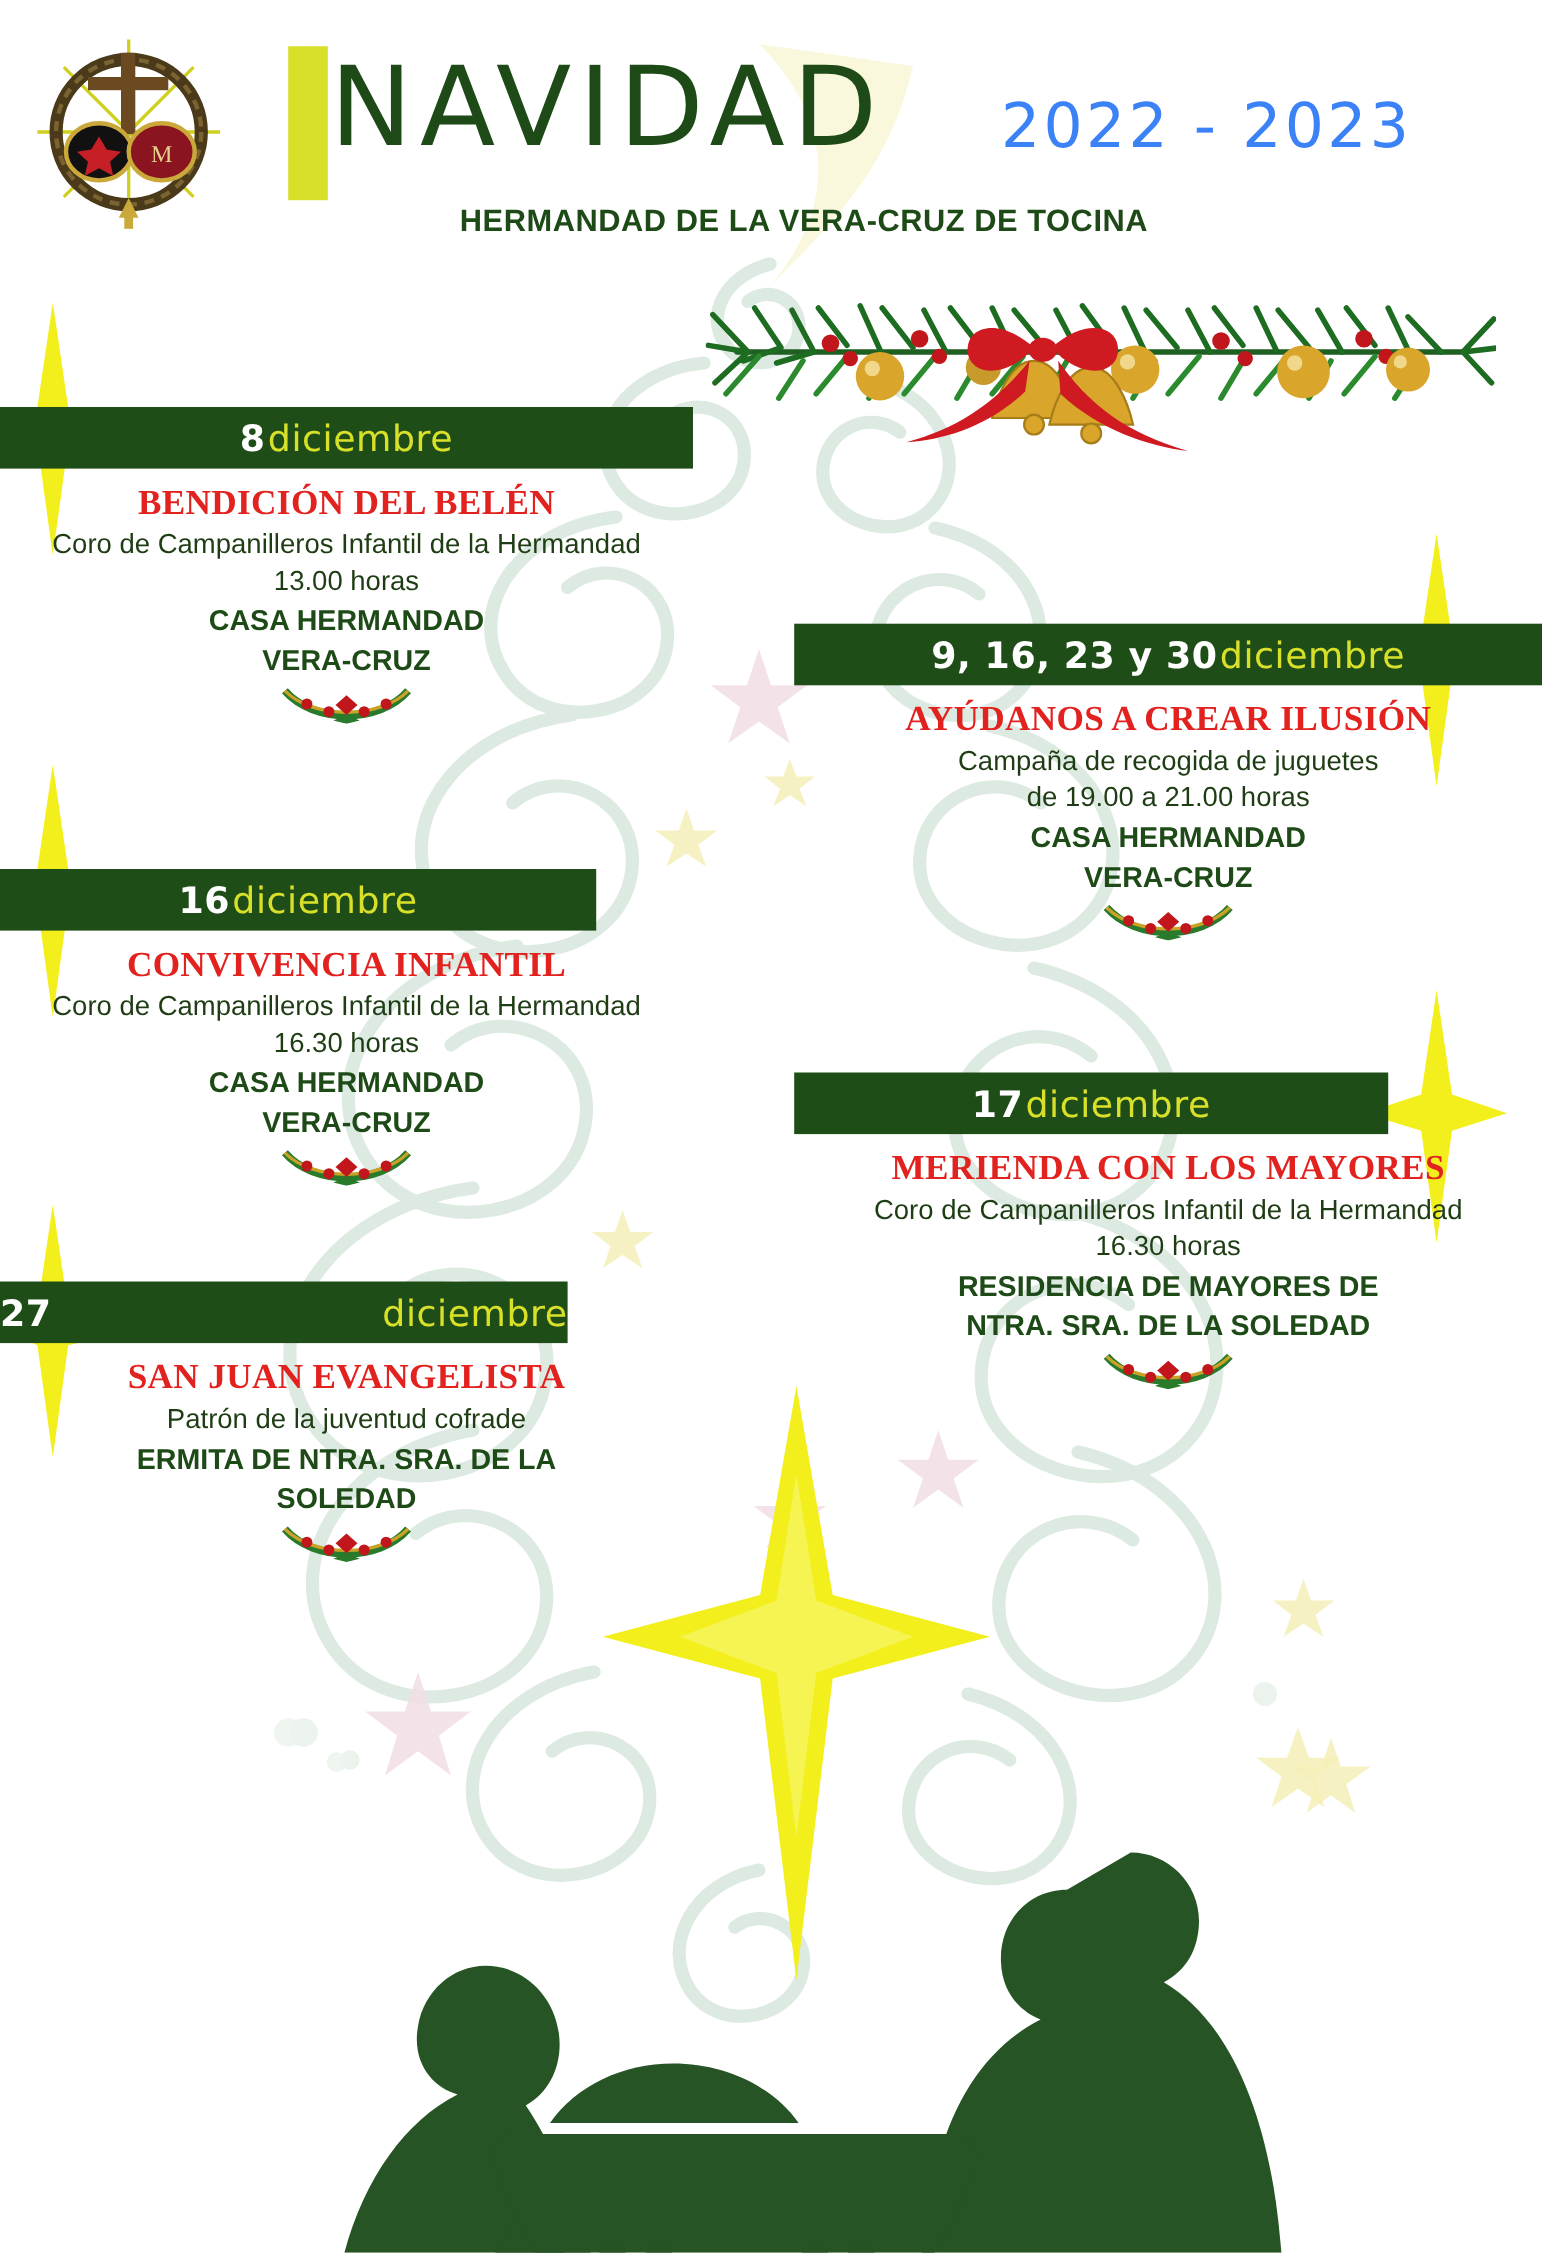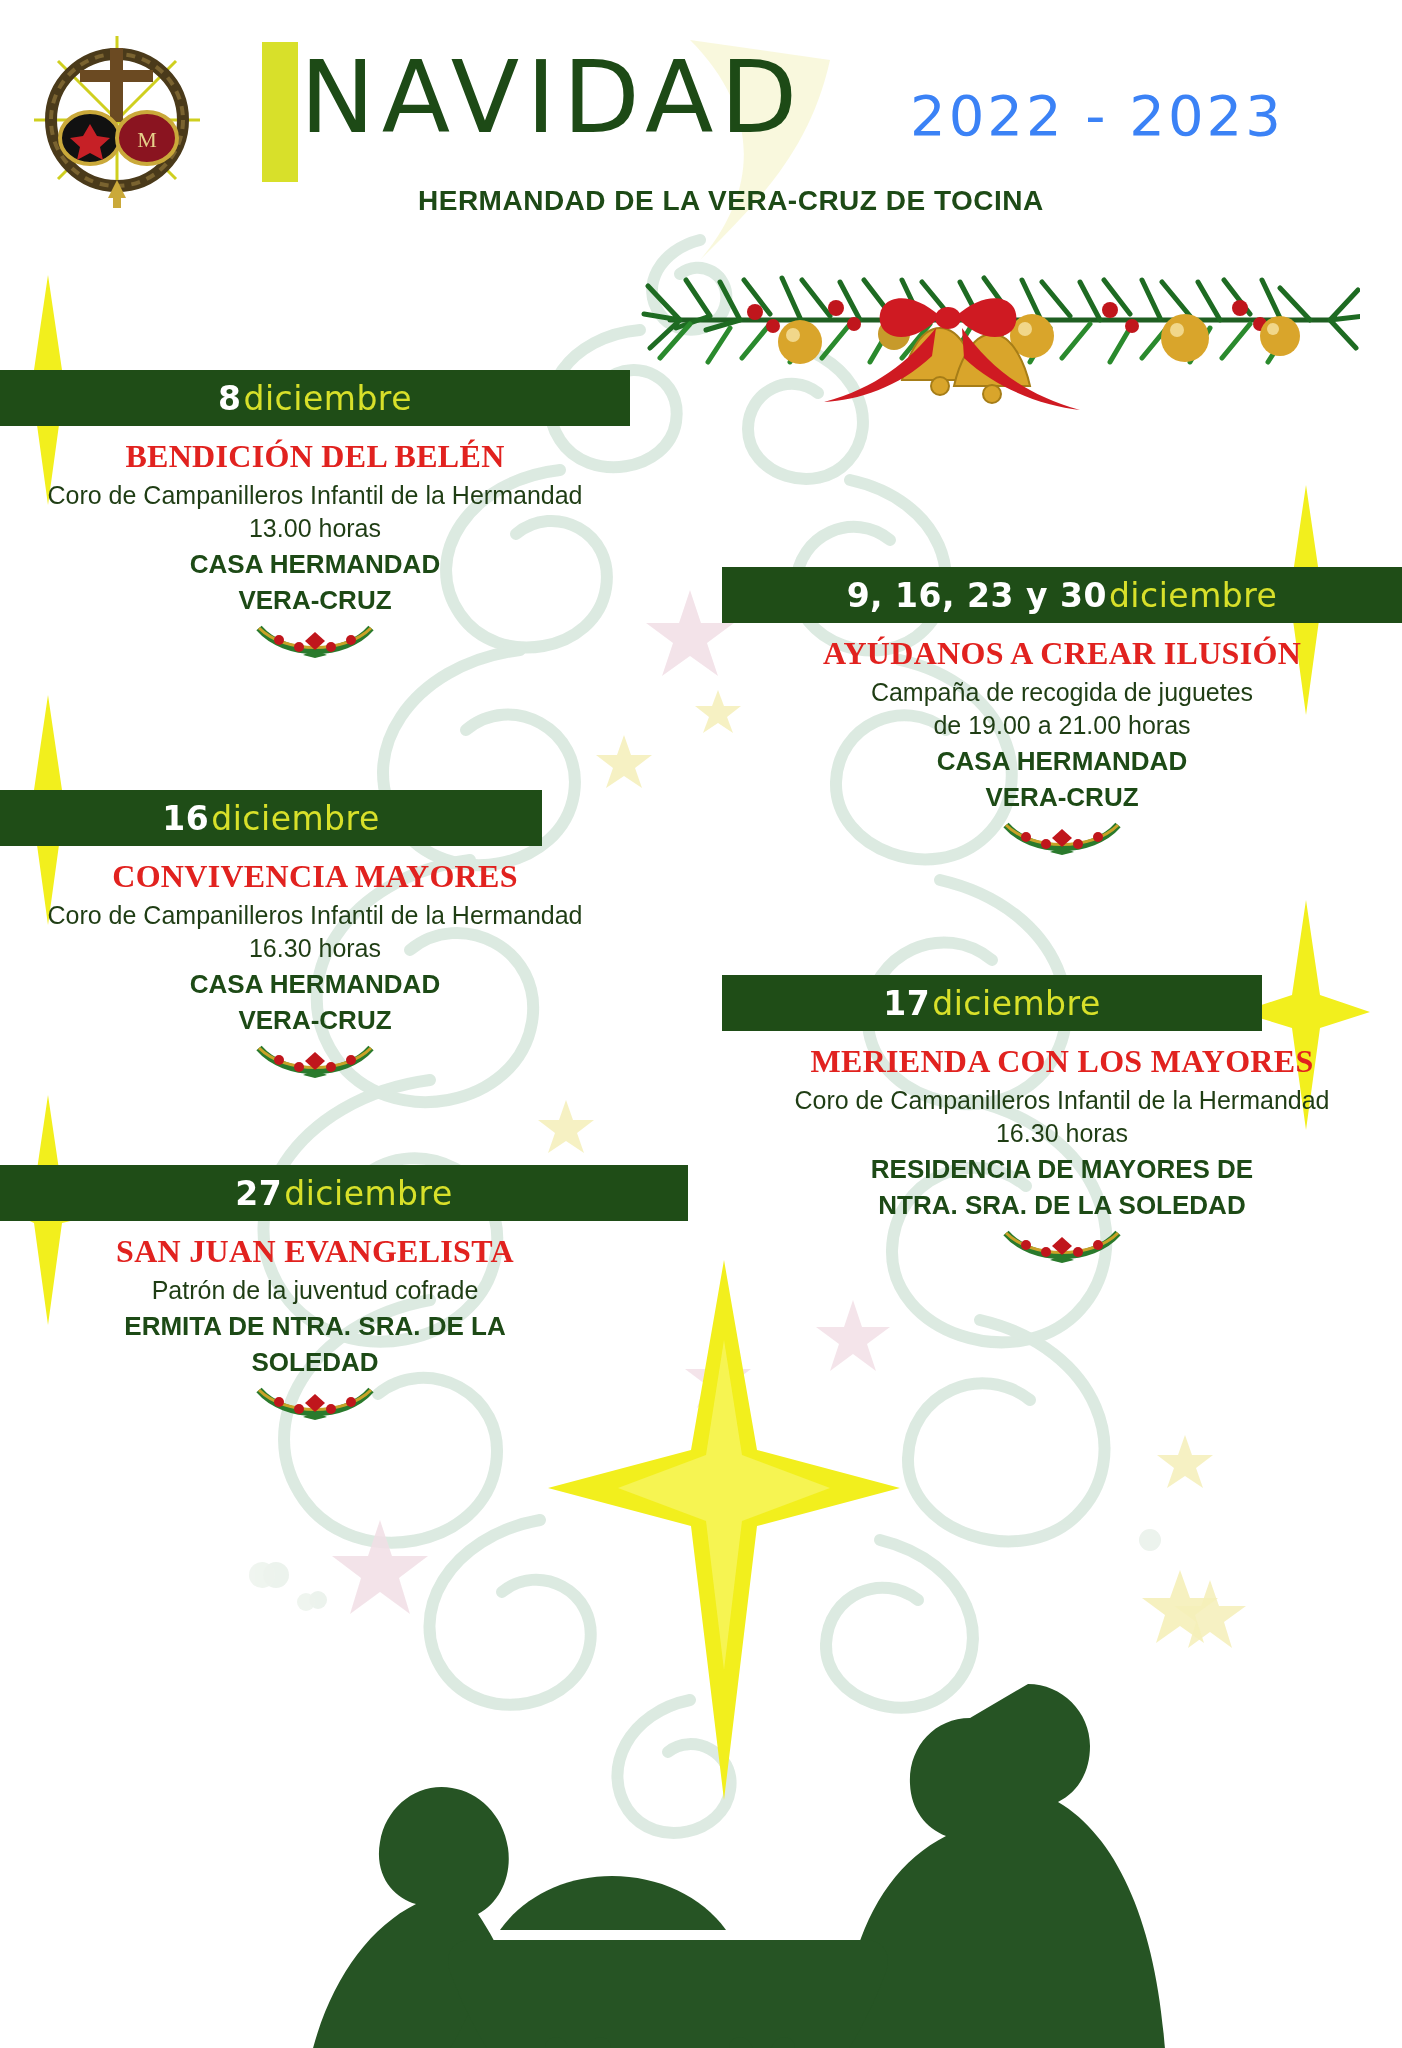--- a/index.html
+++ b/index.html
@@ -326,21 +326,21 @@
     </svg>
   </div>
 </div>
 
 <div class="event" style="left:0px; top:790px; width:630px;">
   <div class="date-band" style="width:542px;">
     <span class="d-num">16</span>
     <span class="d-mes">diciembre</span>
   </div>
   <div class="ev-body" style="width:630px;">
-    <div class="ev-title">CONVIVENCIA MAYORES</div>
+    <div class="ev-title">CONVIVENCIA INFANTIL</div>
     <div class="ev-line">Coro de Campanilleros Infantil de la Hermandad</div>
     <div class="ev-line">16.30 horas</div>
     <div class="ev-place">CASA HERMANDAD</div>
     <div class="ev-place">VERA-CRUZ</div>
     <svg class="swag" viewBox="0 0 120 34">
       <path d="M4 4 C 30 34 90 34 116 4" fill="none" stroke="#2a7a2c" stroke-width="7"></path>
       <path d="M4 4 C 30 30 90 30 116 4" fill="none" stroke="#c9a227" stroke-width="3"></path>
       <circle cx="24" cy="16" r="5" fill="#c0161c"></circle>
         <circle cx="44" cy="23" r="5" fill="#c0161c"></circle>
       <circle cx="76" cy="23" r="5" fill="#c0161c"></circle>
@@ -349,21 +349,21 @@
           <path d="M60 8 l10 9 -10 9 -10 -9z"></path>
         </g>
       <g fill="#2a7a2c">
           <path d="M60 26 l12 5 -12 3 -12 -3z"></path>
         </g>
     </svg>
   </div>
 </div>
 
 <div class="event" style="left:0px; top:1165px; width:630px;">
-  <div class="date-band" style="width:688px;">
+  <div class="date-band" style="width:516px;justify-content:space-between;">
     <span class="d-num">27</span>
     <span class="d-mes">diciembre</span>
   </div>
   <div class="ev-body" style="width:630px;">
     <div class="ev-title">SAN JUAN EVANGELISTA</div>
     <div class="ev-line">Patrón de la juventud cofrade</div>
     <div class="ev-place">ERMITA DE NTRA. SRA. DE LA</div>
     <div class="ev-place">SOLEDAD</div>
     <svg class="swag" viewBox="0 0 120 34">
       <path d="M4 4 C 30 34 90 34 116 4" fill="none" stroke="#2a7a2c" stroke-width="7"></path>

